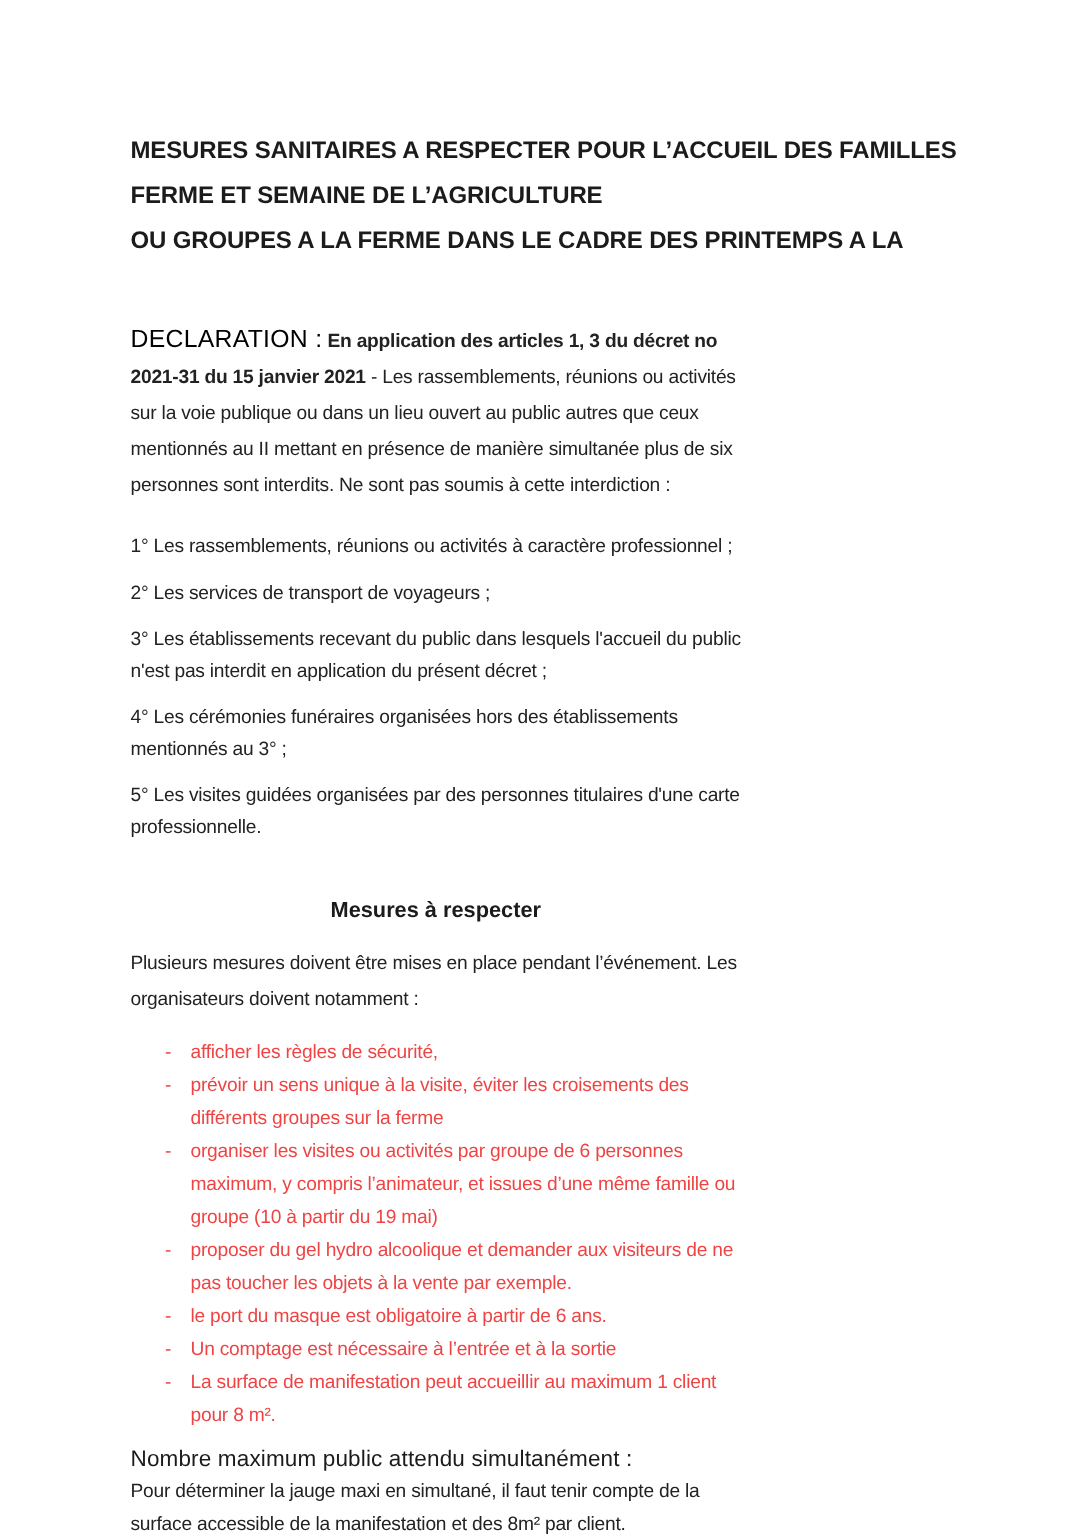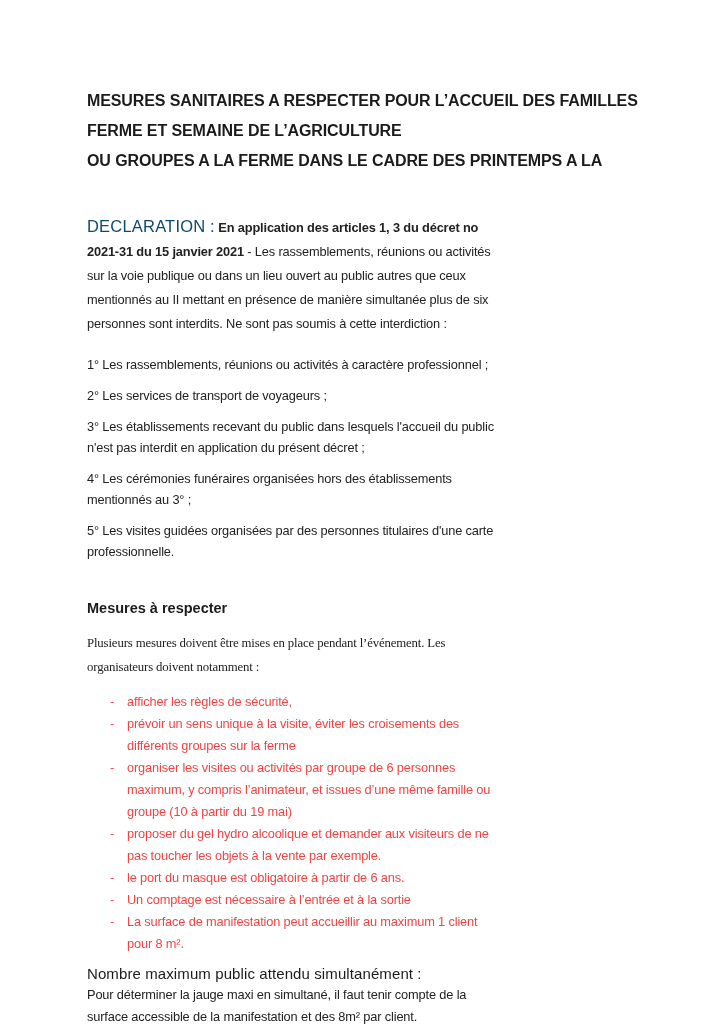--- a/index.html
+++ b/index.html
@@ -38,21 +38,21 @@
     line-height: 24px;
     letter-spacing: -0.15px;
     margin: 0;
     max-width: 556px;
     color: #222222;
   }
   .declaration-label {
     font-size: 16.5px;
     font-weight: 500;
     letter-spacing: 0.2px;
-    color: #0c4a6e;
+    color: #000000;
   }
   .declaration-lead {
     font-weight: 700;
   }
   .exceptions {
     list-style: none;
     margin: 18px 0 0 0;
     padding: 0;
     max-width: 556px;
   }
@@ -61,24 +61,24 @@
     line-height: 21px;
     letter-spacing: -0.15px;
     margin: 0 0 10px 0;
     color: #222222;
   }
   .section-heading {
     font-size: 14.5px;
     font-weight: 700;
     color: #1b1b1b;
     margin: 38px 0 0 0;
+    text-align: center;
   }
   .measures-intro {
     margin-top: 15px;
-    font-family: Liberation Serif, serif;
   }
   .measures-list {
     list-style: none;
     margin: 12px 0 0 0;
     padding: 0;
     max-width: 548px;
   }
   .measures-list li {
     position: relative;
     padding-left: 40px;

